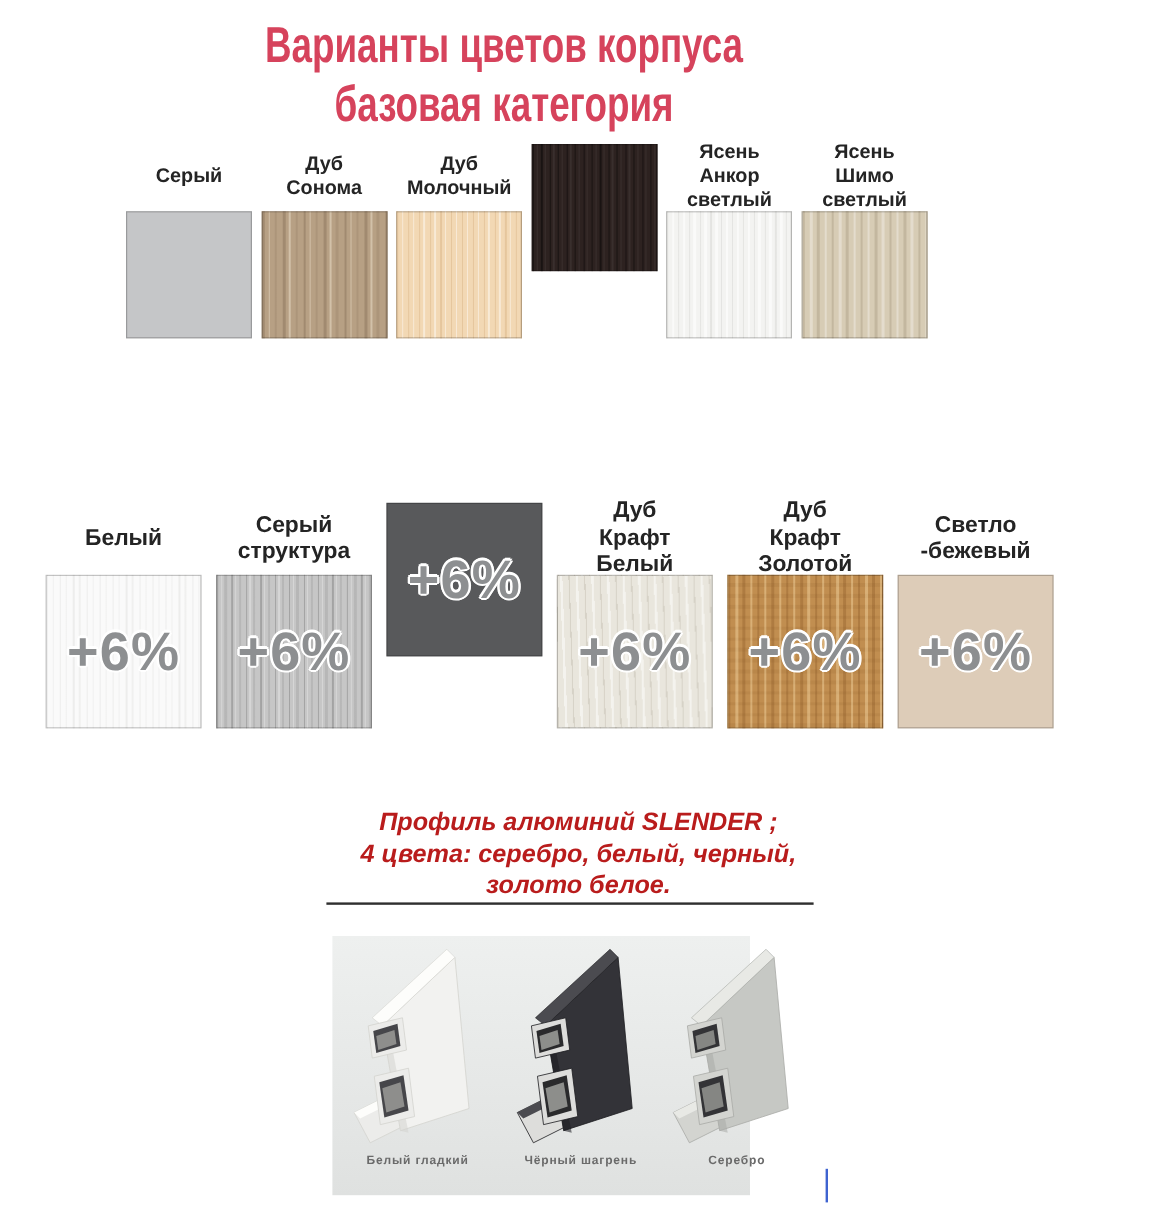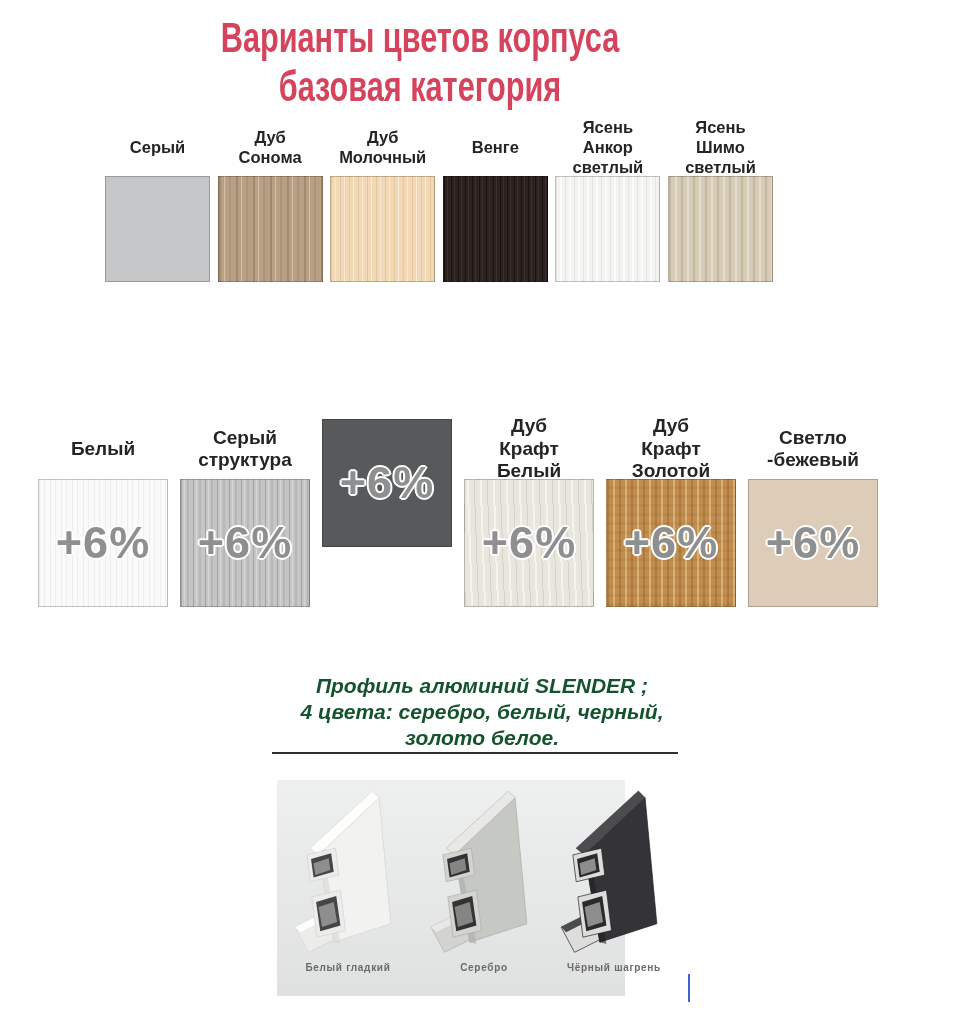--- a/index.html
+++ b/index.html
@@ -51,21 +51,21 @@
   .tx-shimo { background-image:repeating-linear-gradient(90deg, rgba(130,115,88,.24) 0 2px, rgba(0,0,0,0) 2px 6px, rgba(255,255,255,.32) 6px 8px, rgba(0,0,0,0) 8px 12px); }
   .tx-whitewood { background-image:repeating-linear-gradient(90deg, rgba(140,140,135,.12) 0 1px, rgba(0,0,0,0) 1px 5px, rgba(120,120,115,.08) 5px 6px, rgba(0,0,0,0) 6px 11px); }
   .tx-graystruct { background-image:repeating-linear-gradient(90deg, rgba(90,90,90,.32) 0 1px, rgba(0,0,0,0) 1px 3px, rgba(255,255,255,.28) 3px 4px, rgba(0,0,0,0) 4px 6px, rgba(90,90,90,.14) 6px 8px, rgba(0,0,0,0) 8px 12px); }
   .tx-kraftwhite { background-image:repeating-linear-gradient(88deg, rgba(140,130,110,.20) 0 1px, rgba(0,0,0,0) 1px 6px, rgba(255,255,255,.5) 6px 8px, rgba(0,0,0,0) 8px 13px); }
   .tx-kraftgold { background-image:repeating-linear-gradient(90deg, rgba(130,80,30,.30) 0 2px, rgba(0,0,0,0) 2px 6px, rgba(255,230,180,.38) 6px 8px, rgba(0,0,0,0) 8px 12px), repeating-linear-gradient(0deg, rgba(120,70,25,.10) 0 3px, rgba(0,0,0,0) 3px 9px); }
 
   
   .caption {
     position:absolute; top:673px; left:0; width:964px; text-align:center;
     font-size:21px; line-height:26px; font-weight:700; font-style:italic;
-    color:#14532d; white-space:pre-line;
+    color:#b91c1c; white-space:pre-line;
   }
   .separator { position:absolute; left:272px; top:752px; width:406px; height:0; border-top:2px solid #2f2f2f; }
   .photo {
     position:absolute; left:277px; top:780px; width:348px; height:216px;
     background:linear-gradient(180deg,#eef0ef 0%, #e4e6e5 70%, #dfe1e0 100%);
   }
   .profile-item { position:absolute; top:6px; display:flex; flex-direction:column; align-items:center; }
   .profile-item:nth-child(1) { left:4px;   width:134px; }
   .profile-item:nth-child(2) { left:140px; width:134px; }
   .profile-item:nth-child(3) { left:272px; width:130px; }
@@ -129,21 +129,20 @@
 
   <div class="swatch-col">
     <div class="swatch-label">Дуб
 Молочный</div>
     <div class="swatch tx-milk" style="background-color: rgb(242, 216, 180);">
       
     </div>
   </div>
 
   <div class="swatch-col">
-    <div class="swatch-label">Венге</div>
     <div class="swatch tx-wenge" style="background-color: rgb(45, 34, 32);">
       
     </div>
   </div>
 
   <div class="swatch-col">
     <div class="swatch-label">Ясень
 Анкор
 светлый</div>
     <div class="swatch tx-ancor" style="background-color: rgb(243, 243, 241);">
@@ -217,29 +216,29 @@
   <div class="separator"></div>
 
   <div class="photo" id="photo">
   <div class="profile-item" style="--main: #f2f2f0; --top: #fdfdfb; --frame: #ececea; --hole: #46464a; --metal: #8e8e8c; --edge: #d3d3cf;">
     <svg class="profile-svg" viewBox="0 0 134 200">
           <use href="#profile-shape"></use>
         </svg>
     <div class="profile-label">Белый гладкий</div>
   </div>
 
+  <div class="profile-item" style="--main: #333338; --top: #4b4b50; --frame: #dddddb; --hole: #2a2a2c; --metal: #8d8e8b; --edge: #1c1c20;">
+    <svg class="profile-svg" viewBox="0 0 134 200">
+          <use href="#profile-shape"></use>
+        </svg>
+    <div class="profile-label">Чёрный шагрень</div>
+  </div>
+
   <div class="profile-item" style="--main: #c6c8c4; --top: #e8e9e5; --frame: #d3d4d0; --hole: #333336; --metal: #858683; --edge: #a9aba7;">
     <svg class="profile-svg" viewBox="0 0 134 200">
           <use href="#profile-shape"></use>
         </svg>
     <div class="profile-label">Серебро</div>
   </div>
-
-  <div class="profile-item" style="--main: #333338; --top: #4b4b50; --frame: #dddddb; --hole: #2a2a2c; --metal: #8d8e8b; --edge: #1c1c20;">
-    <svg class="profile-svg" viewBox="0 0 134 200">
-          <use href="#profile-shape"></use>
-        </svg>
-    <div class="profile-label">Чёрный шагрень</div>
-  </div>
 </div>
 
   <div class="cursor-artifact"></div>
 </div>
 
 </body></html>

